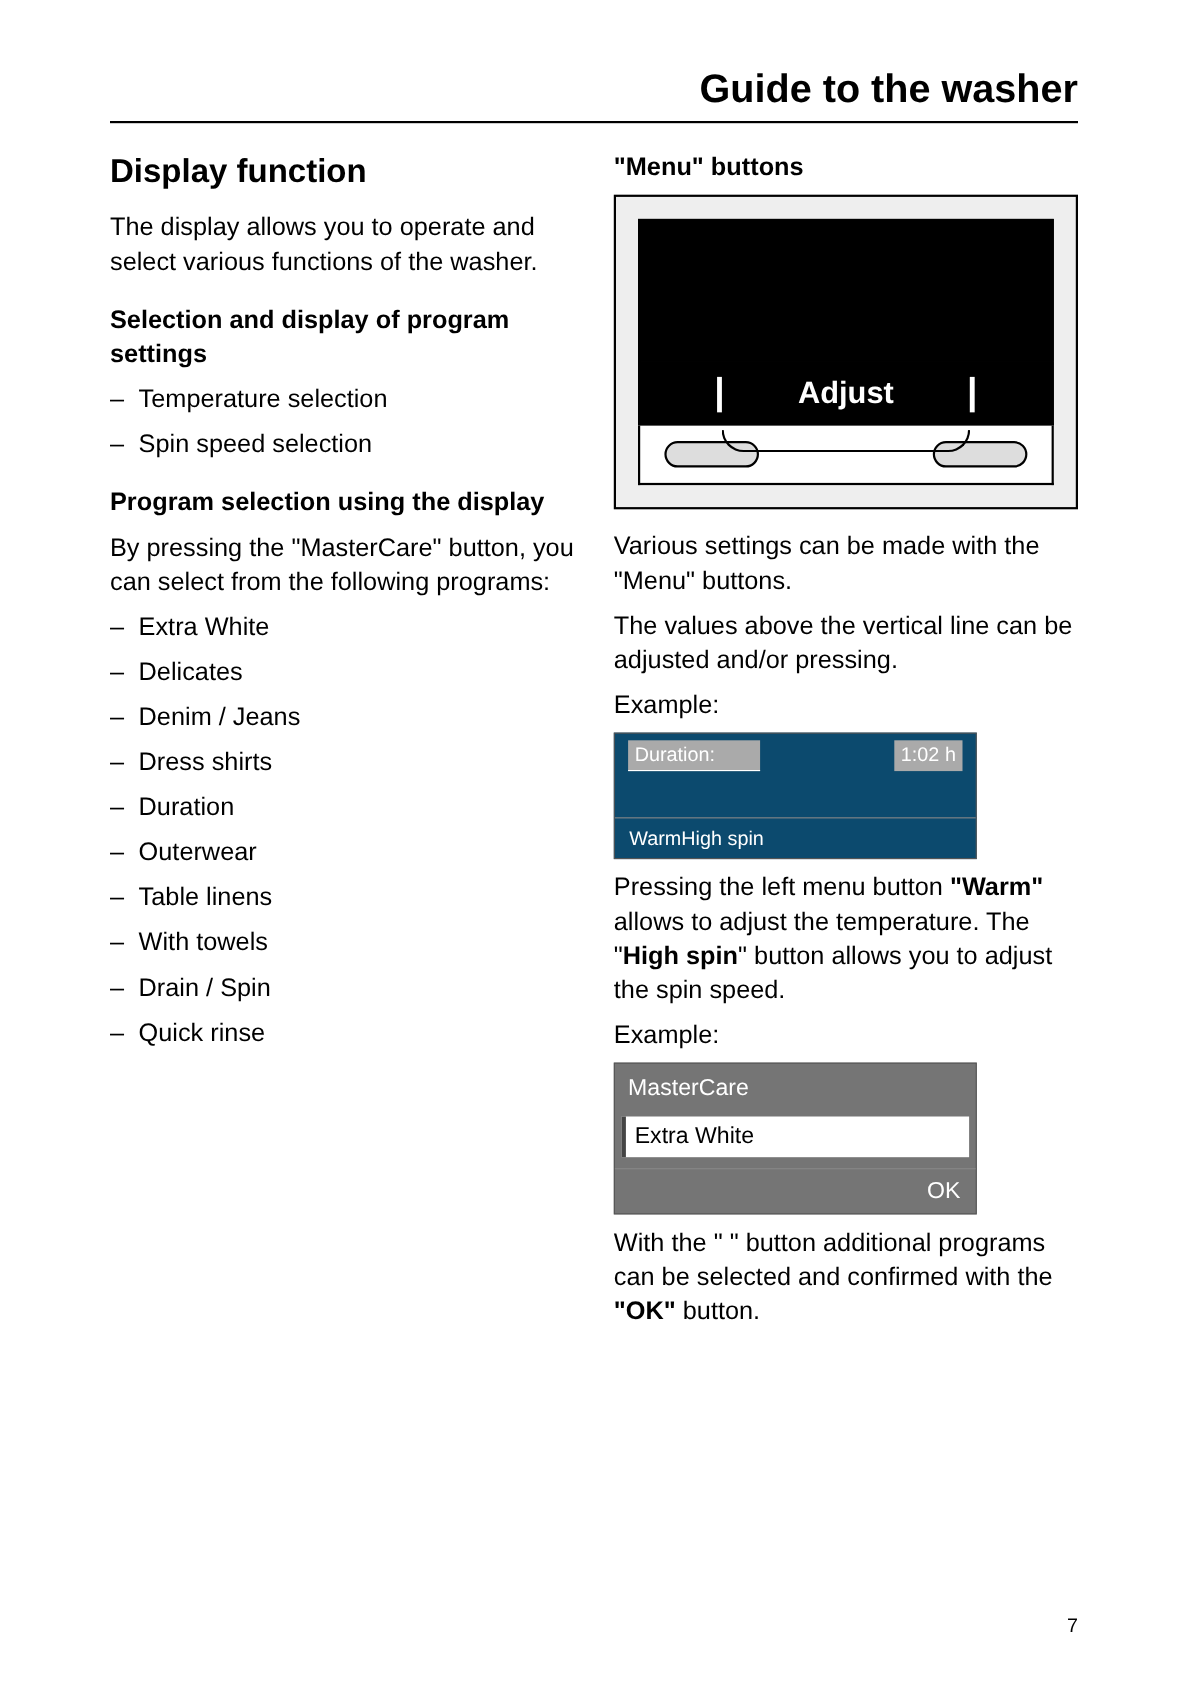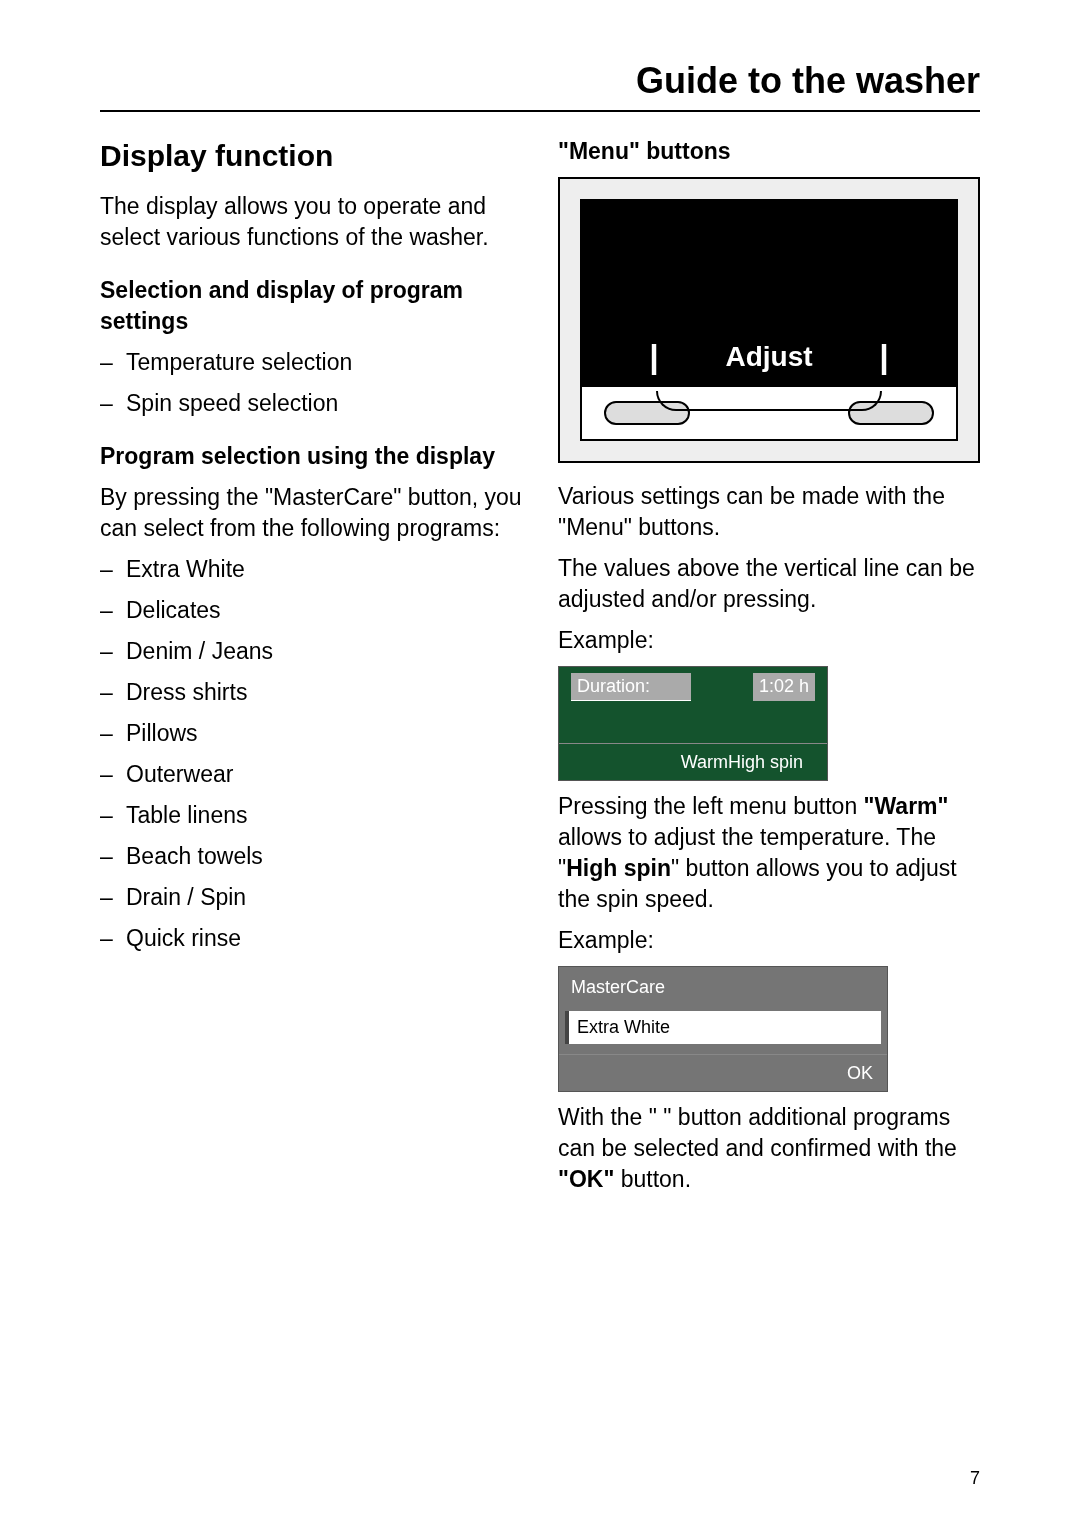--- a/index.html
+++ b/index.html
@@ -121,24 +121,24 @@
     left: 74px;
     right: 74px;
     height: 20px;
     border: 2px solid #000;
     border-top: none;
     border-radius: 0 0 60px 60px;
   }
 
   
   .disp {
-    background: #14532d;
+    background: #0c4a6e;
     color: #fff;
     font-size: 18px;
-    width: 270px;
+    width: 330px;
     margin: 8px 0 10px 0;
     border: 1px solid #555;
   }
   .disp-row {
     display: flex;
     justify-content: space-between;
     padding: 6px 12px;
   }
   .disp-row.hl .left,
   .disp-row.hl .right {
@@ -147,30 +147,30 @@
     padding: 1px 6px;
     display: inline-block;
   }
   .disp-row.hl .left {
     border-bottom: 1px solid #fff;
     min-width: 120px;
   }
   .disp-mid { height: 36px; }
   .disp-bot {
     display: flex;
-    justify-content: flex-end;
-    padding: 6px 24px;
+    justify-content: flex-start;
+    padding: 6px 13px;
     border-top: 1px solid #888;
   }
 
   
   .disp2 {
     background: #757575;
     color: #fff;
-    font-size: 18px;
+    font-size: 21px;
     width: 330px;
     margin: 8px 0 10px 0;
     border: 1px solid #555;
   }
   .disp2-title { padding: 8px 12px; }
   .disp2-sel {
     background: #fff;
     color: #000;
     margin: 4px 6px 10px 6px;
     padding: 4px 8px;
@@ -210,24 +210,24 @@
         <li>Spin speed selection</li>
       </ul>
 
       <div class="h3">Program selection using the display</div>
       <p class="para">By pressing the "MasterCare" button, you can select from the following programs:</p>
       <ul class="dash">
         <li>Extra White</li>
         <li>Delicates</li>
         <li>Denim / Jeans</li>
         <li>Dress shirts</li>
-        <li>Pillows</li>
+        <li>Duration</li>
         <li>Outerwear</li>
         <li>Table linens</li>
-        <li>Beach towels</li>
+        <li>With towels</li>
         <li>Drain / Spin</li>
         <li>Quick rinse</li>
       </ul>
     </div>
 
     <div class="col">
       <div class="h3" style="margin-top:0">"Menu" buttons</div>
 
       <div class="menu-diagram">
         <div class="md-screen"></div>

